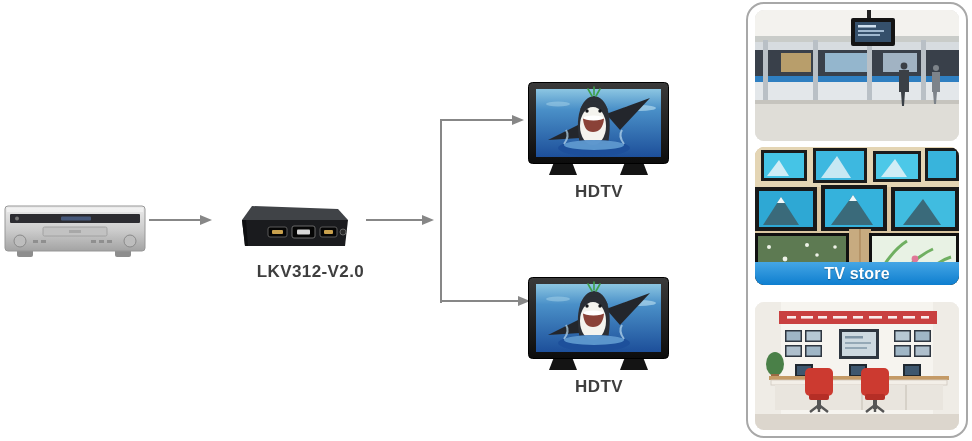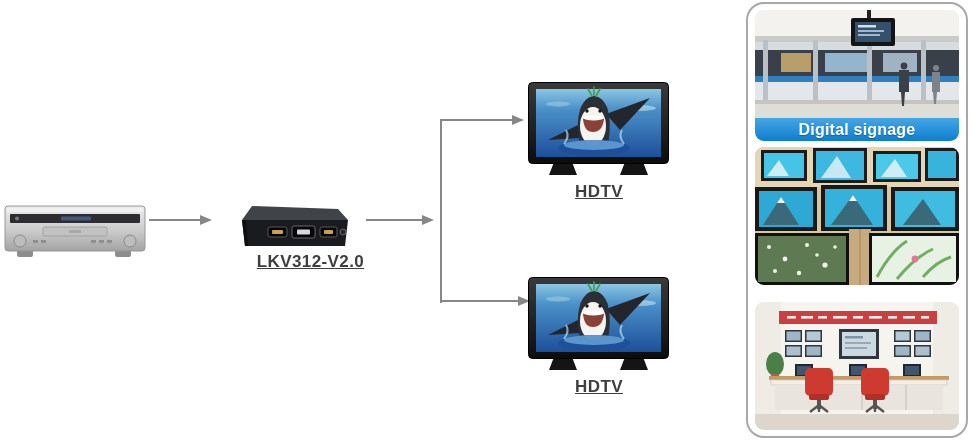--- a/index.html
+++ b/index.html
@@ -5,21 +5,20 @@
 <style>
   * { margin:0; padding:0; box-sizing:border-box; }
   html,body { background:#fff; font-family:"Liberation Sans", sans-serif; }
   .stage { position:relative; width:972px; height:441px; background:#fff; overflow:hidden; }
   .abs { position:absolute; }
 
   .device-label {
     position:absolute; text-align:center;
     font-size:17px; font-weight:bold; letter-spacing:0.4px;
     color:var(--label-text,#3e3e3e);
-    text-decoration:underline;
   }
 
   .arrow-h { position:absolute; display:flex; align-items:center; height:14px; }
   .arrow-h .shaft { flex:1; height:2px; background:var(--arrow-gray,#878787); }
   .arrow-h .head {
     width:0; height:0;
     border-left:12px solid var(--arrow-gray,#6e6e6e);
     border-top:5px solid transparent; border-bottom:5px solid transparent;
   }
   .vline { position:absolute; width:2px; background:var(--arrow-gray,#878787); }
@@ -84,21 +83,21 @@
     <polygon points="4,17 110,17 107,43 7,43" fill="#1a1b1e"></polygon>
     <polygon points="4,17 7,43 10,43 8,17" fill="#0e0f11"></polygon>
     <rect x="30" y="24" width="19" height="10" rx="2" fill="#050505" stroke="#5a5a5a"></rect>
     <rect x="34" y="27" width="11" height="4" rx="1" fill="#c9a14e"></rect>
     <rect x="54" y="23" width="23" height="12" rx="2" fill="#050505" stroke="#6a6a6a"></rect>
     <rect x="59" y="26.5" width="13" height="5" rx="1" fill="#d8d8d8"></rect>
     <rect x="82" y="24" width="17" height="10" rx="2" fill="#050505" stroke="#5a5a5a"></rect>
     <rect x="86" y="27" width="9" height="4" rx="1" fill="#c9a14e"></rect>
     <circle cx="105" cy="29" r="3" fill="#2a2a2a" stroke="#666"></circle>
   </svg>
-  <div class="device-label" style="left:228px; top:252px; width:165px">LKV312-V2.0</div>
+  <div class="device-label" style="left:228px; top:262px; width:165px">LKV312-V2.0</div>
 
   <div class="arrow-h" style="left:366px; top:213px; width:68px">
     <div class="shaft"></div>
     <div class="head"></div>
   </div>
 
   <div class="vline" style="left:440px; top:119px; height:184px"></div>
   <div class="arrow-h" style="left:441px; top:113px; width:83px">
     <div class="shaft"></div>
     <div class="head"></div>
@@ -210,23 +209,20 @@
         <rect x="0" y="90" width="204" height="4" fill="#c6c4be"></rect>
         <g fill="#3b4046">
           <circle cx="149" cy="56" r="3.4"></circle>
           <path d="M144,60 h10 v22 h-4 l-1,14 h-2 l-1,-14 h-2 z"></path>
         </g>
         <g fill="#7d838a">
           <circle cx="181" cy="58" r="3"></circle>
           <path d="M177,62 h8 v20 h-3 l-1,12 h-2 l-1,-12 h-1 z"></path>
         </g>
       </svg>
-      <div class="banner">
-        <span>Digital signage</span>
-      </div>
     </div>
 
     <div class="app-card" style="top:143px; height:138px">
       <svg viewBox="0 0 204 138" preserveAspectRatio="none">
         <rect width="204" height="138" fill="#dac7a2"></rect>
         <rect width="204" height="40" fill="#e4d5b4"></rect>
         <g>
           <rect x="6" y="3" width="46" height="31" fill="#1c1c1c"></rect>
           <rect x="9" y="6" width="40" height="25" fill="#45c4e6"></rect>
           <polygon points="12,29 24,13 34,29" fill="#e8f4f8" opacity="0.85"></polygon>
@@ -268,20 +264,23 @@
         </g>
         <rect x="114" y="86" width="90" height="52" fill="#101010"></rect>
         <rect x="117" y="89" width="84" height="46" fill="#e8f2e4"></rect>
         <g stroke="#5aa44a" stroke-width="3" fill="none" opacity="0.85">
           <path d="M122,130 q14,-26 30,-36"></path>
             <path d="M142,132 q18,-22 36,-30"></path>
             <path d="M168,130 q14,-16 28,-20"></path>
         </g>
         <circle cx="160" cy="112" r="3.4" fill="#e07898"></circle>
       </svg>
+      <div class="banner">
+        <span>TV store</span>
+      </div>
     </div>
 
     <div class="app-card" style="top:298px; height:128px">
       <svg viewBox="0 0 204 128" preserveAspectRatio="none">
         <rect width="204" height="128" fill="#f6f4ef"></rect>
         <rect x="0" y="0" width="26" height="128" fill="#efece6"></rect>
         <rect x="178" y="0" width="26" height="128" fill="#efece6"></rect>
         <rect x="24" y="9" width="158" height="13" fill="#c94040"></rect>
         <g fill="#fff" opacity="0.9">
           <rect x="32" y="14" width="9" height="2.6"></rect>

